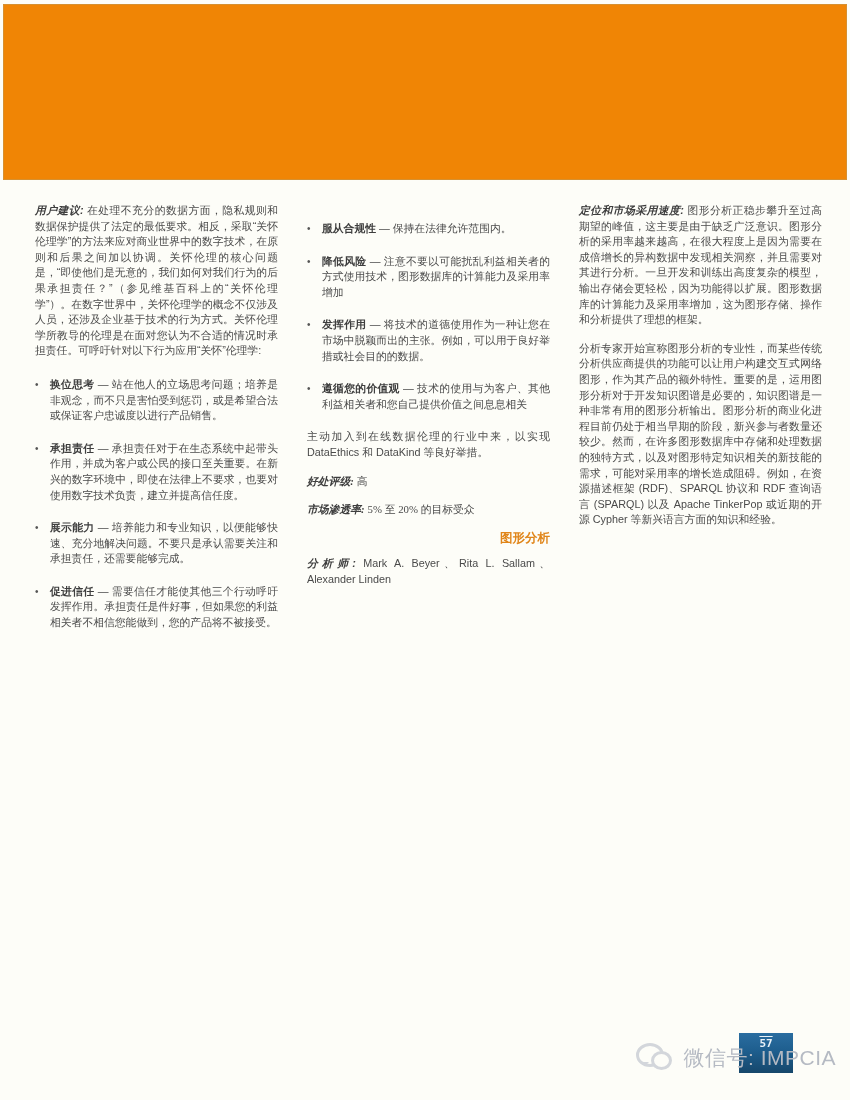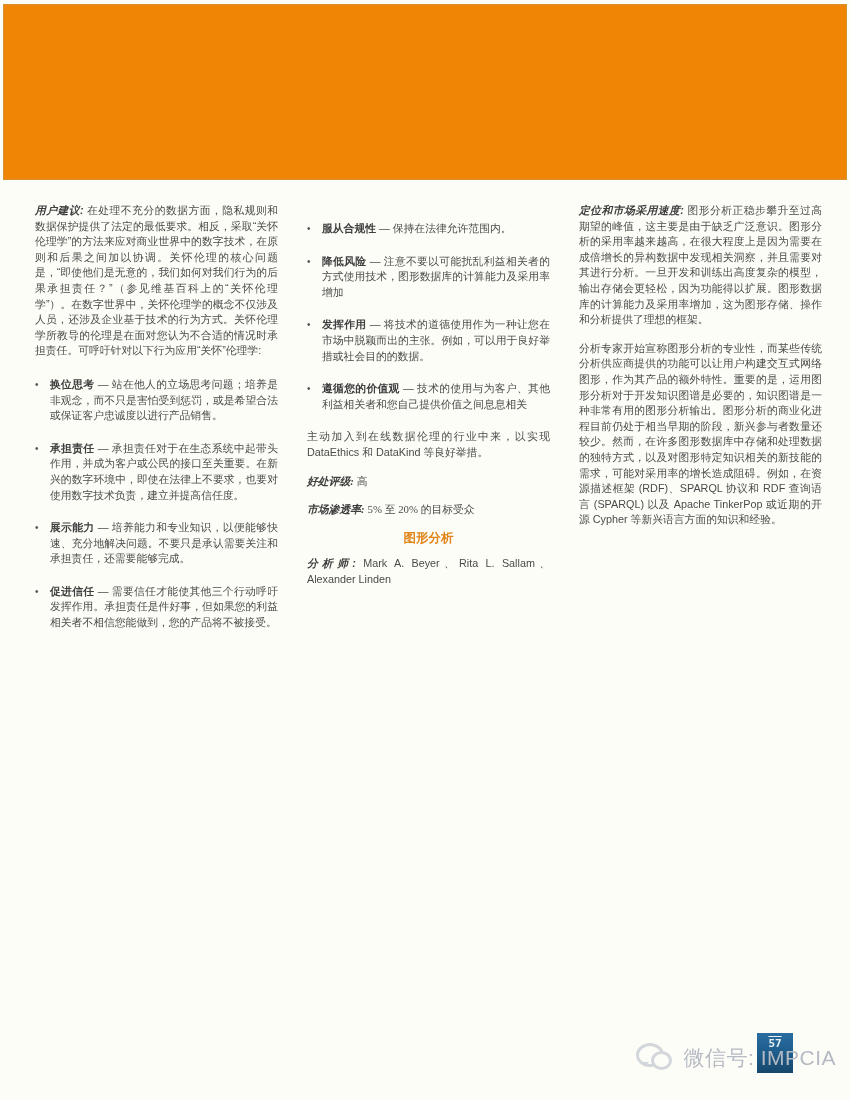--- a/index.html
+++ b/index.html
@@ -28,27 +28,27 @@
   ul.bullets{list-style:none;margin:18px 0 0 0;padding:0;}
   ul.bullets li{display:flex;margin:0 0 17px 0;}
   ul.bullets .marker{flex:0 0 15px;color:#555;font-size:10px;line-height:15.6px;}
   ul.bullets .btext{flex:1;}
   .bterm{font-weight:bold;color:#3e3e3e;}
   .meta-line{margin:0 0 16px 0;font-family:Liberation Serif, serif;}
   .meta-label{font-weight:bold;font-style:italic;color:#3e3e3e;}
   .meta-value{margin-left:3px;}
   .section-heading{
     color:#e08519;font-weight:bold;font-size:12.5px;
-    margin:4px 0 10px 0;text-align:center;
+    margin:4px 0 10px 0;text-align:right;
   }
   .analysts{margin:0 0 14px 0;}
   .cta{margin:2px 0 18px 0;}
   
   .logo-square{
-    position:absolute;top:1033px;right:57px;width:36px;height:40px;
+    position:absolute;top:1033px;right:57px;width:54px;height:40px;
     background:linear-gradient(180deg,#2a6da0 0%,#1e5e8e 45%,#16476b 100%);
     z-index:1;text-align:center;
   }
   .logo-glyph{
     display:inline-block;margin-top:3px;
     color:#eaf2f8;font-size:11px;font-weight:bold;
     text-decoration:overline;
     font-family:"DejaVu Sans Mono",monospace;
   }
   .watermark{

